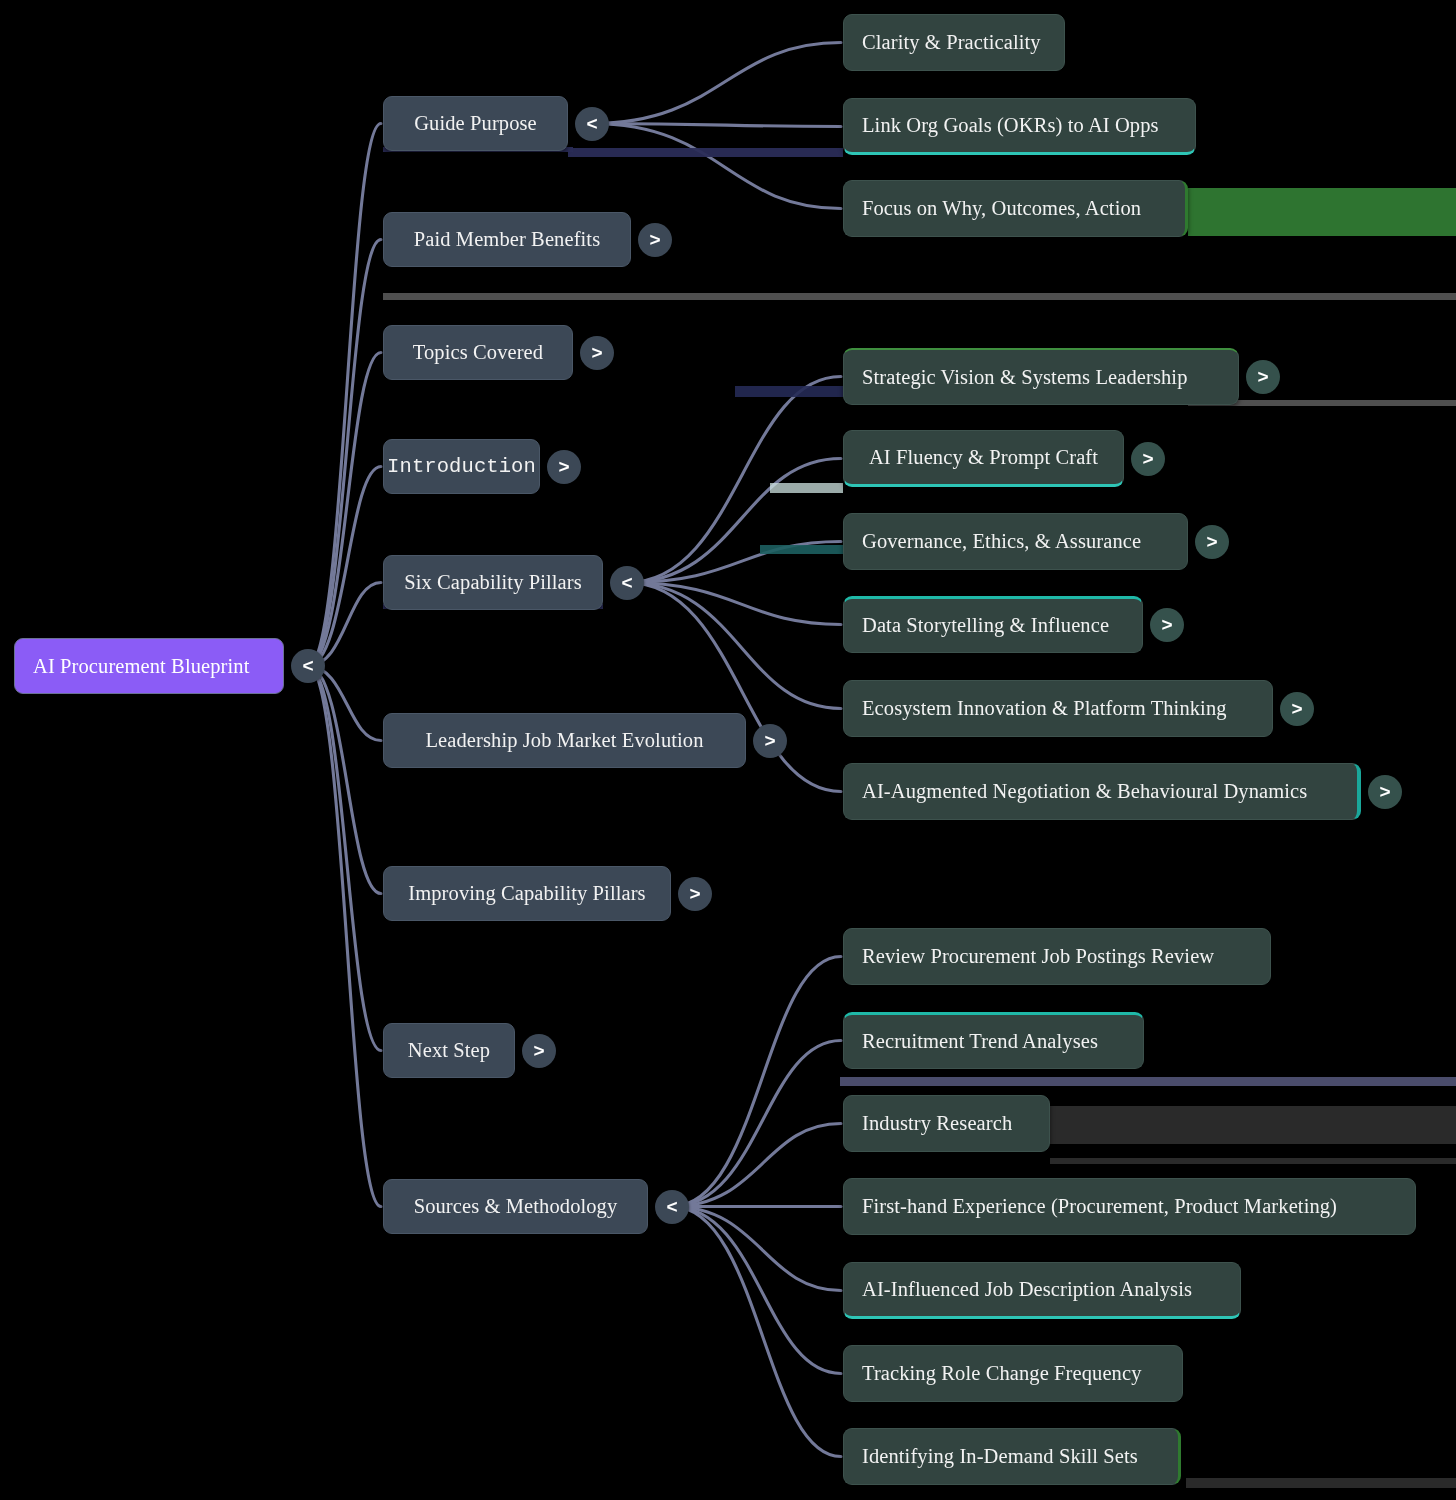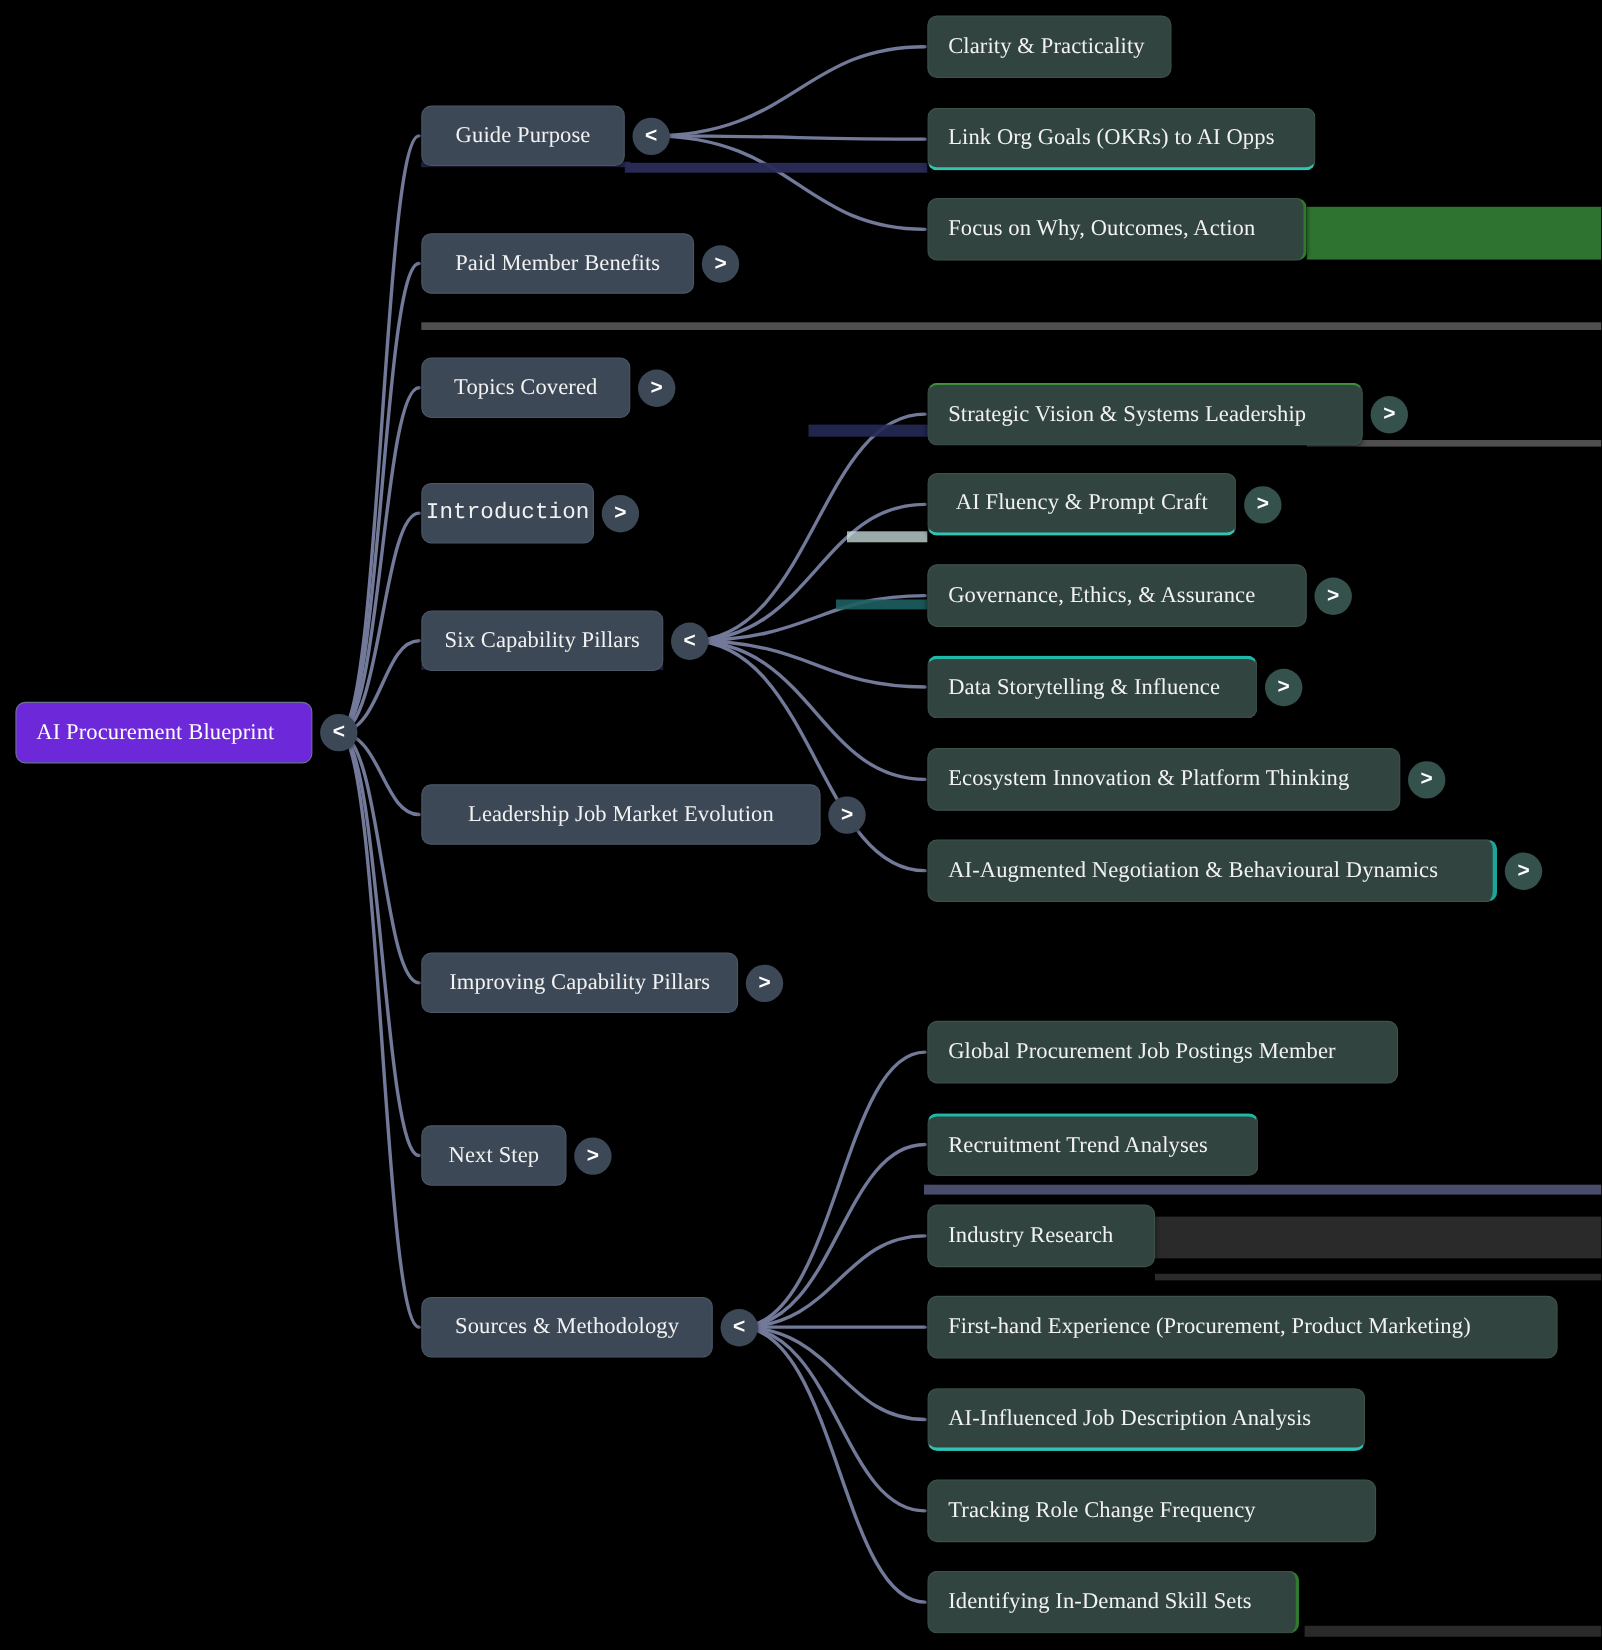--- a/index.html
+++ b/index.html
@@ -29,21 +29,21 @@
     align-items: center;
     border-radius: 9px;
     padding: 0 18px;
     color: #f2f2f2;
     font-size: 20.5px;
     letter-spacing: 0.1px;
     white-space: nowrap;
     box-shadow: 0 2px 5px rgba(0,0,0,0.55);
   }
   .node.root {
-    background: #6d28d9;
+    background: #8b5cf6;
     border: 1px solid #6b7294;
     color: #ffffff;
   }
   .node.lvl2 {
     background: #3c4856;
     border: 1px solid #4a5767;
     justify-content: center;
   }
   .node.lvl3 {
     background: #324440;
@@ -239,35 +239,35 @@
       <div class="badge teal" style="left: 1280px; top: 691.5px;">
         <span>&gt;</span>
       </div>
       <div class="node lvl3 accent-teal-right" style="left: 843px; top: 763px; width: 518px; height: 57px;">
         <span>AI-Augmented Negotiation &amp; Behavioural Dynamics</span>
       </div>
       <div class="badge teal" style="left: 1368px; top: 774.5px;">
         <span>&gt;</span>
       </div>
       <div class="node lvl3" style="left: 843px; top: 928px; width: 428px; height: 57px;">
-        <span>Global Procurement Job Postings Member</span>
+        <span>Review Procurement Job Postings Review</span>
       </div>
       <div class="node lvl3 accent-teal-top" style="left: 843px; top: 1012px; width: 301px; height: 57px;">
         <span>Recruitment Trend Analyses</span>
       </div>
       <div class="node lvl3" style="left: 843px; top: 1095px; width: 207px; height: 57px;">
         <span>Industry Research</span>
       </div>
       <div class="node lvl3" style="left: 843px; top: 1178px; width: 573px; height: 57px;">
         <span>First-hand Experience (Procurement, Product Marketing)</span>
       </div>
       <div class="node lvl3 accent-teal-bottom" style="left: 843px; top: 1262px; width: 398px; height: 57px;">
         <span>AI-Influenced Job Description Analysis</span>
       </div>
-      <div class="node lvl3" style="left: 843px; top: 1345px; width: 408px; height: 57px; text-align: right;">
+      <div class="node lvl3" style="left: 843px; top: 1345px; width: 340px; height: 57px; text-align: right;">
         <span>Tracking Role Change Frequency</span>
       </div>
       <div class="node lvl3 accent-green-right" style="left: 843px; top: 1428px; width: 338px; height: 57px;">
         <span>Identifying In-Demand Skill Sets</span>
       </div>
     </div>
 
 </div>
 
 </body></html>

